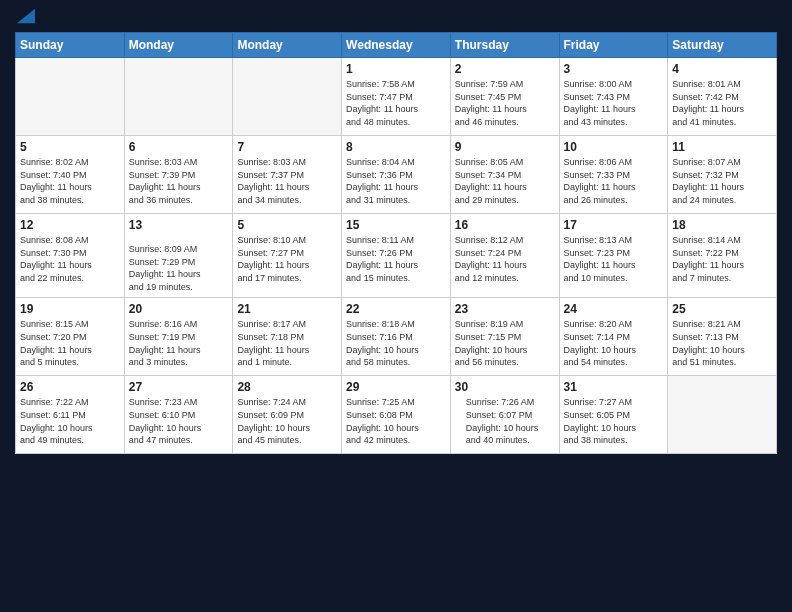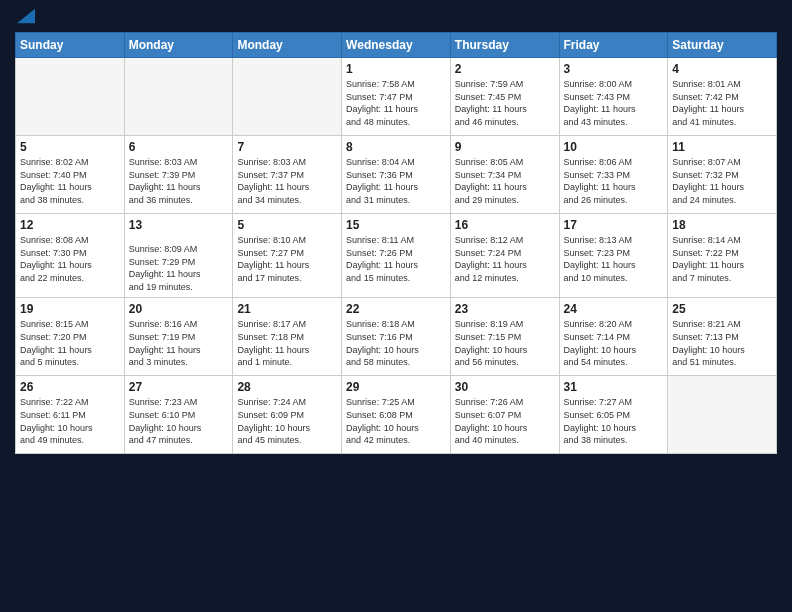--- a/index.html
+++ b/index.html
@@ -342,21 +342,21 @@
           </td>
           <td>
             <span class="day-number">29</span>
             <div class="cell-info" style="white-space: pre-line;">Sunrise: 7:25 AM
 Sunset: 6:08 PM
 Daylight: 10 hours
 and 42 minutes.</div>
           </td>
           <td>
             <span class="day-number">30</span>
-            <div class="cell-info" style="white-space: pre-line;">Sunrise: 7:26 AM
+            <div class="cell-info" style="white-space: pre-line; margin-left: 11px;">Sunrise: 7:26 AM
 Sunset: 6:07 PM
 Daylight: 10 hours
 and 40 minutes.</div>
           </td>
           <td>
             <span class="day-number">31</span>
             <div class="cell-info" style="white-space: pre-line;">Sunrise: 7:27 AM
 Sunset: 6:05 PM
 Daylight: 10 hours
 and 38 minutes.</div>

